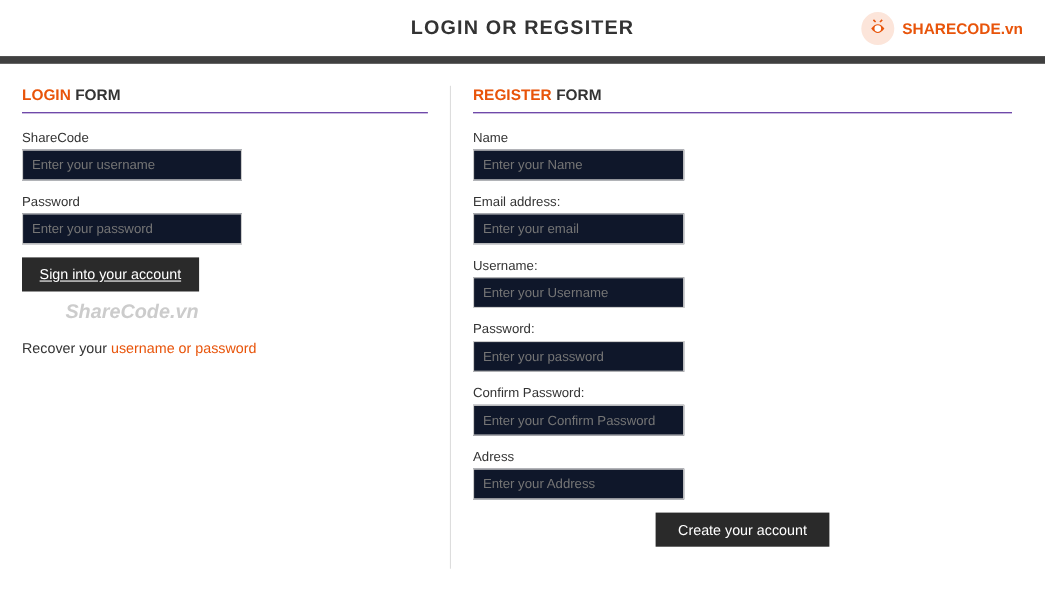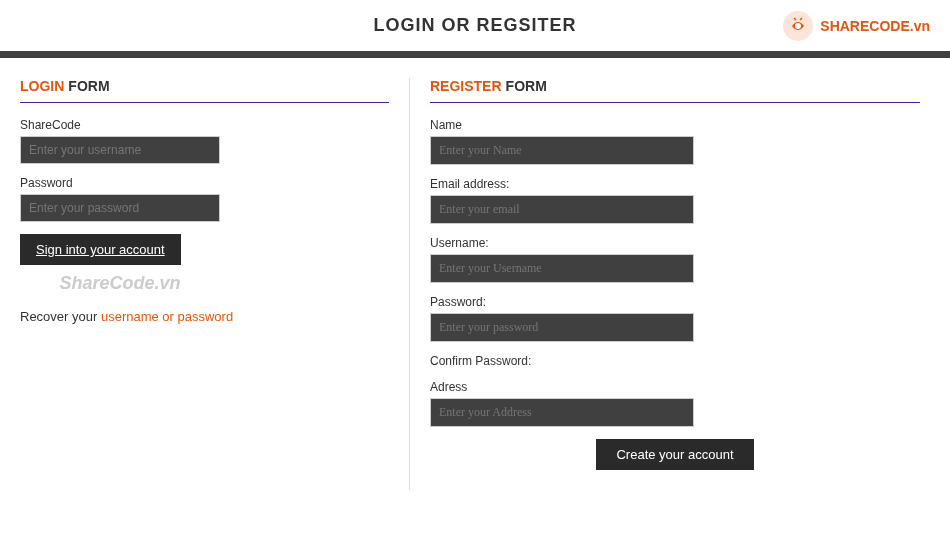--- a/index.html
+++ b/index.html
@@ -108,21 +108,21 @@
       color: #333;
     }
 
     .form-input {
       width: 100%;
       padding: 6px 8px;
       border: 1px solid #ccc;
       font-size: 12px;
       color: #999;
       outline: none;
-      background: #404040;
+      background: #0f172a;
     }
 
     
     .login-panel .form-input {
       width: 200px;
     }
 
     .btn-sign-in {
       background-color: #2a2a2a;
       color: #fff;
@@ -151,22 +151,21 @@
       color: #333;
     }
 
     .recover-link {
       color: #e8540a;
       text-decoration: none;
     }
 
     
     .register-panel .form-input {
-      width: 264px;
-      font-family: Liberation Serif, serif;
+      width: 192px;
     }
 
     .btn-create {
       background-color: #2a2a2a;
       color: #fff;
       border: none;
       padding: 8px 20px;
       font-size: 13px;
       cursor: pointer;
       display: block;
@@ -239,20 +238,21 @@
       <input class="form-input" type="text" placeholder="Enter your Username" style="">
     </div>
 
     <div class="form-group">
       <label class="form-label">Password:</label>
       <input class="form-input" type="password" placeholder="Enter your password" style="">
     </div>
 
     <div class="form-group">
       <label class="form-label">Confirm Password:</label>
+      <input class="form-input" type="password" placeholder="Enter your Confirm Password" style="">
     </div>
 
 
     <div class="form-group">
       <label class="form-label">Adress</label>
       <input class="form-input" type="text" placeholder="Enter your Address" style="">
     </div>
 
     <button class="btn-create">Create your account</button>
   </div>

